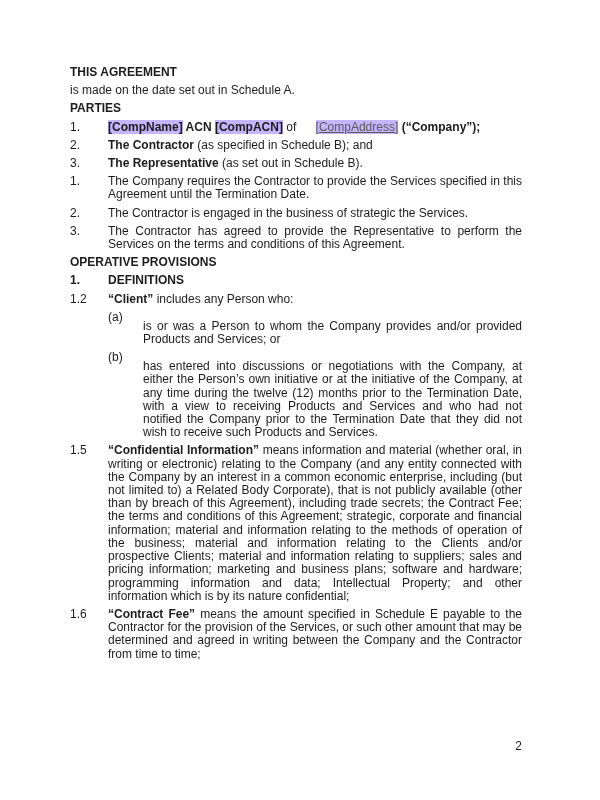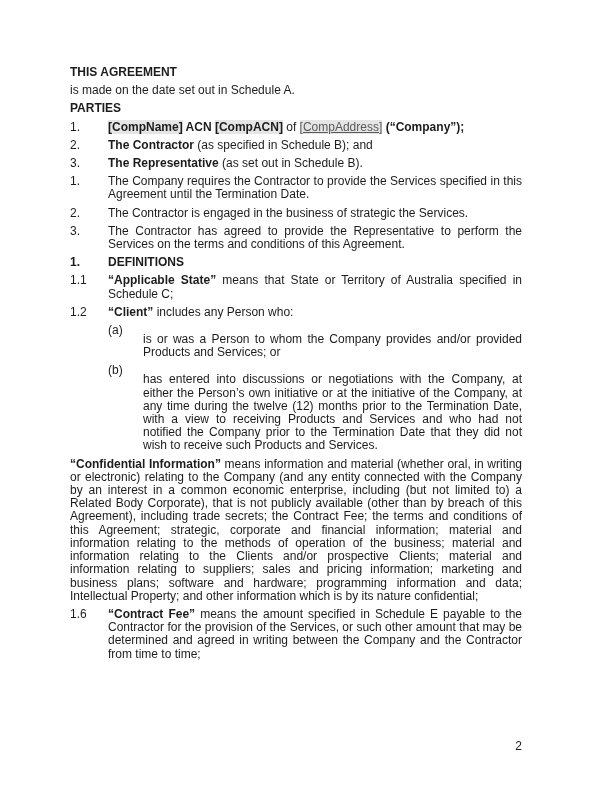--- a/index.html
+++ b/index.html
@@ -13,22 +13,22 @@
   p{margin:0 0 5px 0;}
   .h{font-weight:bold;}
   .b{font-weight:bold;}
   .li{display:flex;margin:0 0 5px 0;}
   .li .num{flex:0 0 38px;}
   .li .body{flex:1;text-align:justify;}
   .indent{margin-left:38px;}
   .sub{display:flex;margin:0 0 5px 38px;}
   .sub .lbl{flex:0 0 35px;}
   .sub .body{flex:1;text-align:justify;margin-top:9px;}
-  .hl{background:#e5e5e5;}
-  .field{color:#595959;text-decoration:underline;font-weight:normal;}
+  .hl{background:#c4b5fd;}
+  .field{color:#595959;text-decoration:underline;font-weight:normal;margin-left:16px;}
   .footer-page-num{position:absolute;right:78px;top:740px;}
 </style>
 </head>
 <body>
 
 <div class="page">
 
   <p class="h">THIS AGREEMENT</p>
   <p>is made on the date set out in Schedule A.</p>
 
@@ -56,49 +56,47 @@
   </div>
   <div class="li">
     <span class="num">2.</span>
     <span class="body">The Contractor is engaged in the business of strategic the Services.</span>
   </div>
   <div class="li">
     <span class="num">3.</span>
     <span class="body">The Contractor has agreed to provide the Representative to perform the Services on the terms and conditions of this Agreement.</span>
   </div>
 
+  <p class="h">OPERATIVE PROVISIONS</p>
 
   <div class="li">
     <span class="num h">1.</span>
     <span class="body h">DEFINITIONS</span>
   </div>
 
 
-  <div class="li">
-    <span class="num">1.1</span>
-    <span class="body"><span class="b">“Applicable State”</span><span> means that State or Territory of Australia specified in Schedule C;</span></span>
-  </div>
 
   <div class="li">
     <span class="num">1.2</span>
     <span class="body"><span class="b">“Client”</span><span> includes any Person who:</span></span>
   </div>
 
   <div class="sub">
     <span class="lbl">(a)</span>
     <span class="body">is or was a Person to whom the Company provides and/or provided Products and Services; or</span>
   </div>
   <div class="sub">
     <span class="lbl">(b)</span>
     <span class="body">has entered into discussions or negotiations with the Company, at either the Person’s own initiative or at the initiative of the Company, at any time during the twelve (12) months prior to the Termination Date, with a view to receiving Products and Services and who had not notified the Company prior to the Termination Date that they did not wish to receive such Products and Services.</span>
   </div>
 
 
 
   <div class="li">
+    <span class="num">1.5</span>
     <span class="body"><span class="b">“Confidential Information”</span><span> means information and material (whether oral, in writing or electronic) relating to the Company (and any entity connected with the Company by an interest in a common economic enterprise, including (but not limited to) a Related Body Corporate), that is not publicly available (other than by breach of this Agreement), including trade secrets; the Contract Fee; the terms and conditions of this Agreement; strategic, corporate and financial information; material and information relating to the methods of operation of the business;  material and information relating to the Clients and/or prospective Clients; material and information relating to suppliers;  sales and pricing information; marketing and business plans; software and hardware; programming information and data; Intellectual Property; and other information which is by its nature confidential;</span></span>
   </div>
 
   <div class="li">
     <span class="num">1.6</span>
     <span class="body"><span class="b">“Contract Fee”</span><span> means the amount specified in Schedule E payable to the Contractor for the provision of the Services, or such other amount that may be determined and agreed in writing between the Company and the Contractor from time to time;</span></span>
   </div>
 
   <div class="footer-page-num">2</div>
 

